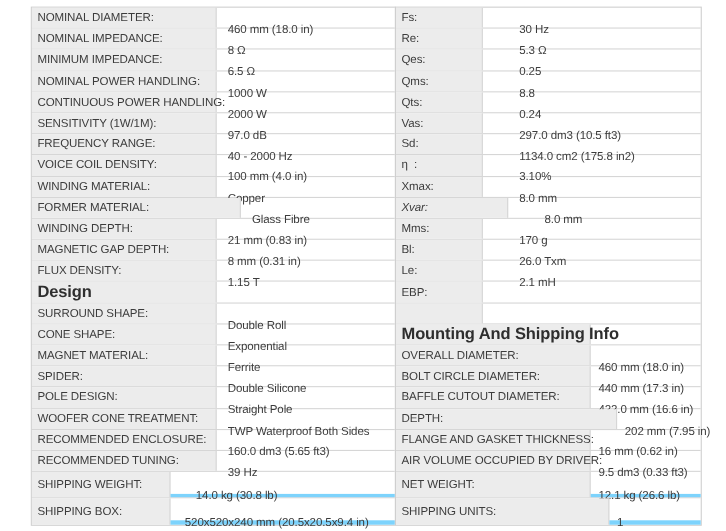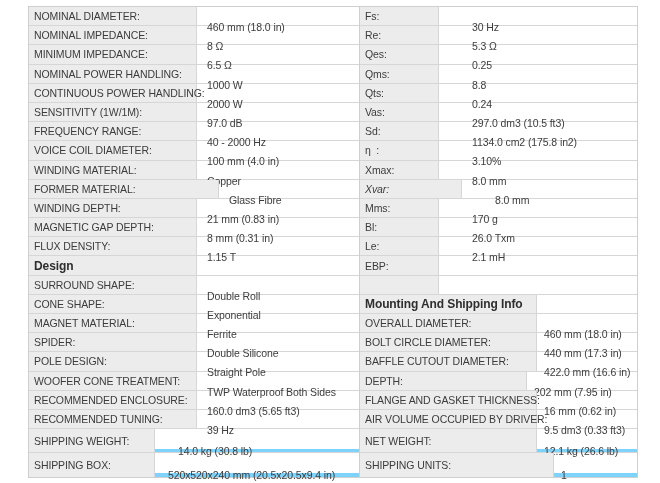--- a/index.html
+++ b/index.html
@@ -35,21 +35,21 @@
     background: #ececec;
     border-right: 1px solid #d6d6d6;
     padding-left: 5px;
     flex-shrink: 0;
   }
   .cell.value {
     background: #7dd3fc;
     flex: 1 1 auto;
     margin-top: 20px;
   }
-  .cell.section-title { font-weight: bold; color: #2e2e2e; font-size: 12px; }
+  .cell.section-title { font-weight: bold; color: #2e2e2e; font-size: 15px; }
 </style>
 </head>
 <body>
 
 <div class="page">
   <div class="tables">
     <div class="tbl left" style="width:330px">
         <div class="row">
           <div class="cell label" style="width: 168px;">NOMINAL DIAMETER:</div>
           <div class="cell value" style="padding-left: 10px;">460 mm (18.0 in)</div>
@@ -72,21 +72,21 @@
         </div>
         <div class="row">
           <div class="cell label" style="width: 168px;">SENSITIVITY (1W/1M):</div>
           <div class="cell value" style="padding-left: 10px;">97.0 dB</div>
         </div>
         <div class="row">
           <div class="cell label" style="width: 168px;">FREQUENCY RANGE:</div>
           <div class="cell value" style="padding-left: 10px;">40 - 2000 Hz</div>
         </div>
         <div class="row">
-          <div class="cell label" style="width: 168px;">VOICE COIL DIAMETER:</div>
+          <div class="cell label" style="width: 168px;">VOICE COIL DENSITY:</div>
           <div class="cell value" style="padding-left: 10px;">100 mm (4.0 in)</div>
         </div>
         <div class="row">
           <div class="cell label" style="width: 168px;">WINDING MATERIAL:</div>
           <div class="cell value" style="padding-left: 10px;">Copper</div>
         </div>
         <div class="row">
           <div class="cell label" style="width: 190px;">FORMER MATERIAL:</div>
           <div class="cell value" style="padding-left: 10px;">Glass Fibre</div>
         </div>
@@ -217,21 +217,21 @@
         </div>
         <div class="row">
           <div class="cell label" style="width: 177px;">BOLT CIRCLE DIAMETER:</div>
           <div class="cell value" style="padding-left: 7px;">440 mm (17.3 in)</div>
         </div>
         <div class="row">
           <div class="cell label" style="width: 177px;">BAFFLE CUTOUT DIAMETER:</div>
           <div class="cell value" style="padding-left: 7px;">422.0 mm (16.6 in)</div>
         </div>
         <div class="row">
-          <div class="cell label" style="width: 167px;">DEPTH:</div>
+          <div class="cell label" style="width: 201px;">DEPTH:</div>
           <div class="cell value" style="padding-left: 7px;">202 mm (7.95 in)</div>
         </div>
         <div class="row">
           <div class="cell label" style="width: 177px;">FLANGE AND GASKET THICKNESS:</div>
           <div class="cell value" style="padding-left: 7px;">16 mm (0.62 in)</div>
         </div>
         <div class="row">
           <div class="cell label" style="width: 177px;">AIR VOLUME OCCUPIED BY DRIVER:</div>
           <div class="cell value" style="padding-left: 7px;">9.5 dm3 (0.33 ft3)</div>
         </div>

